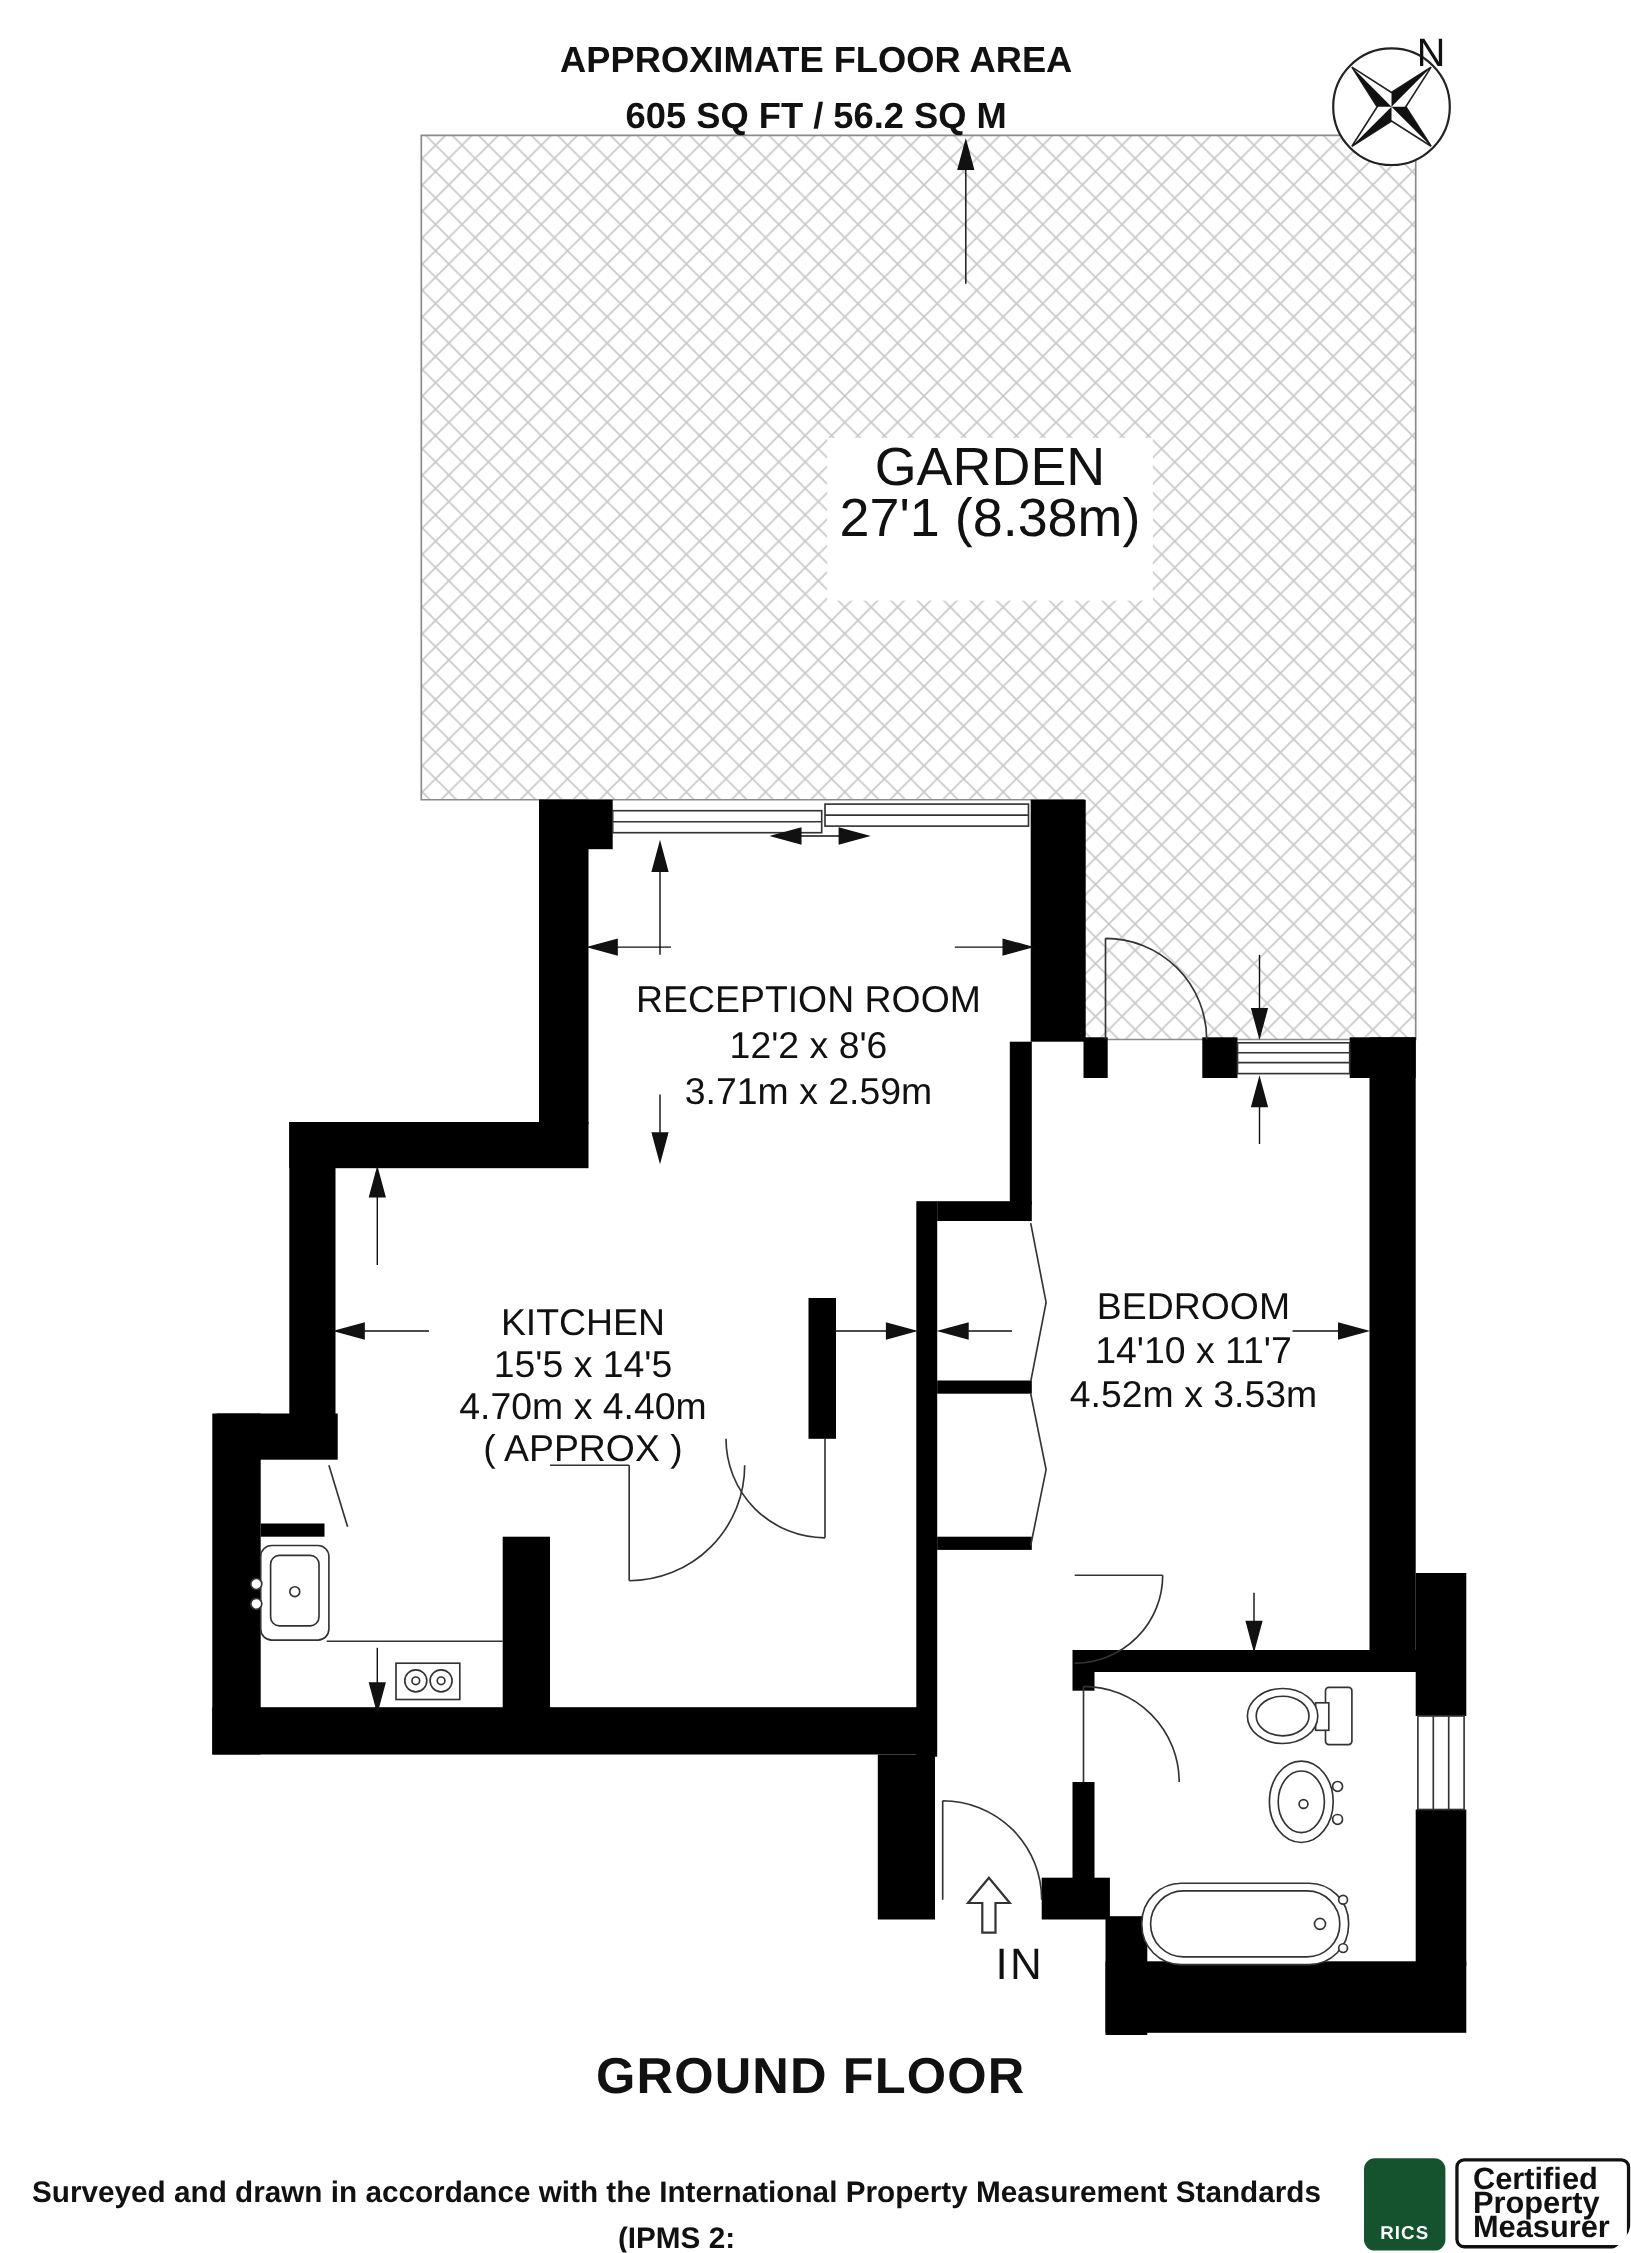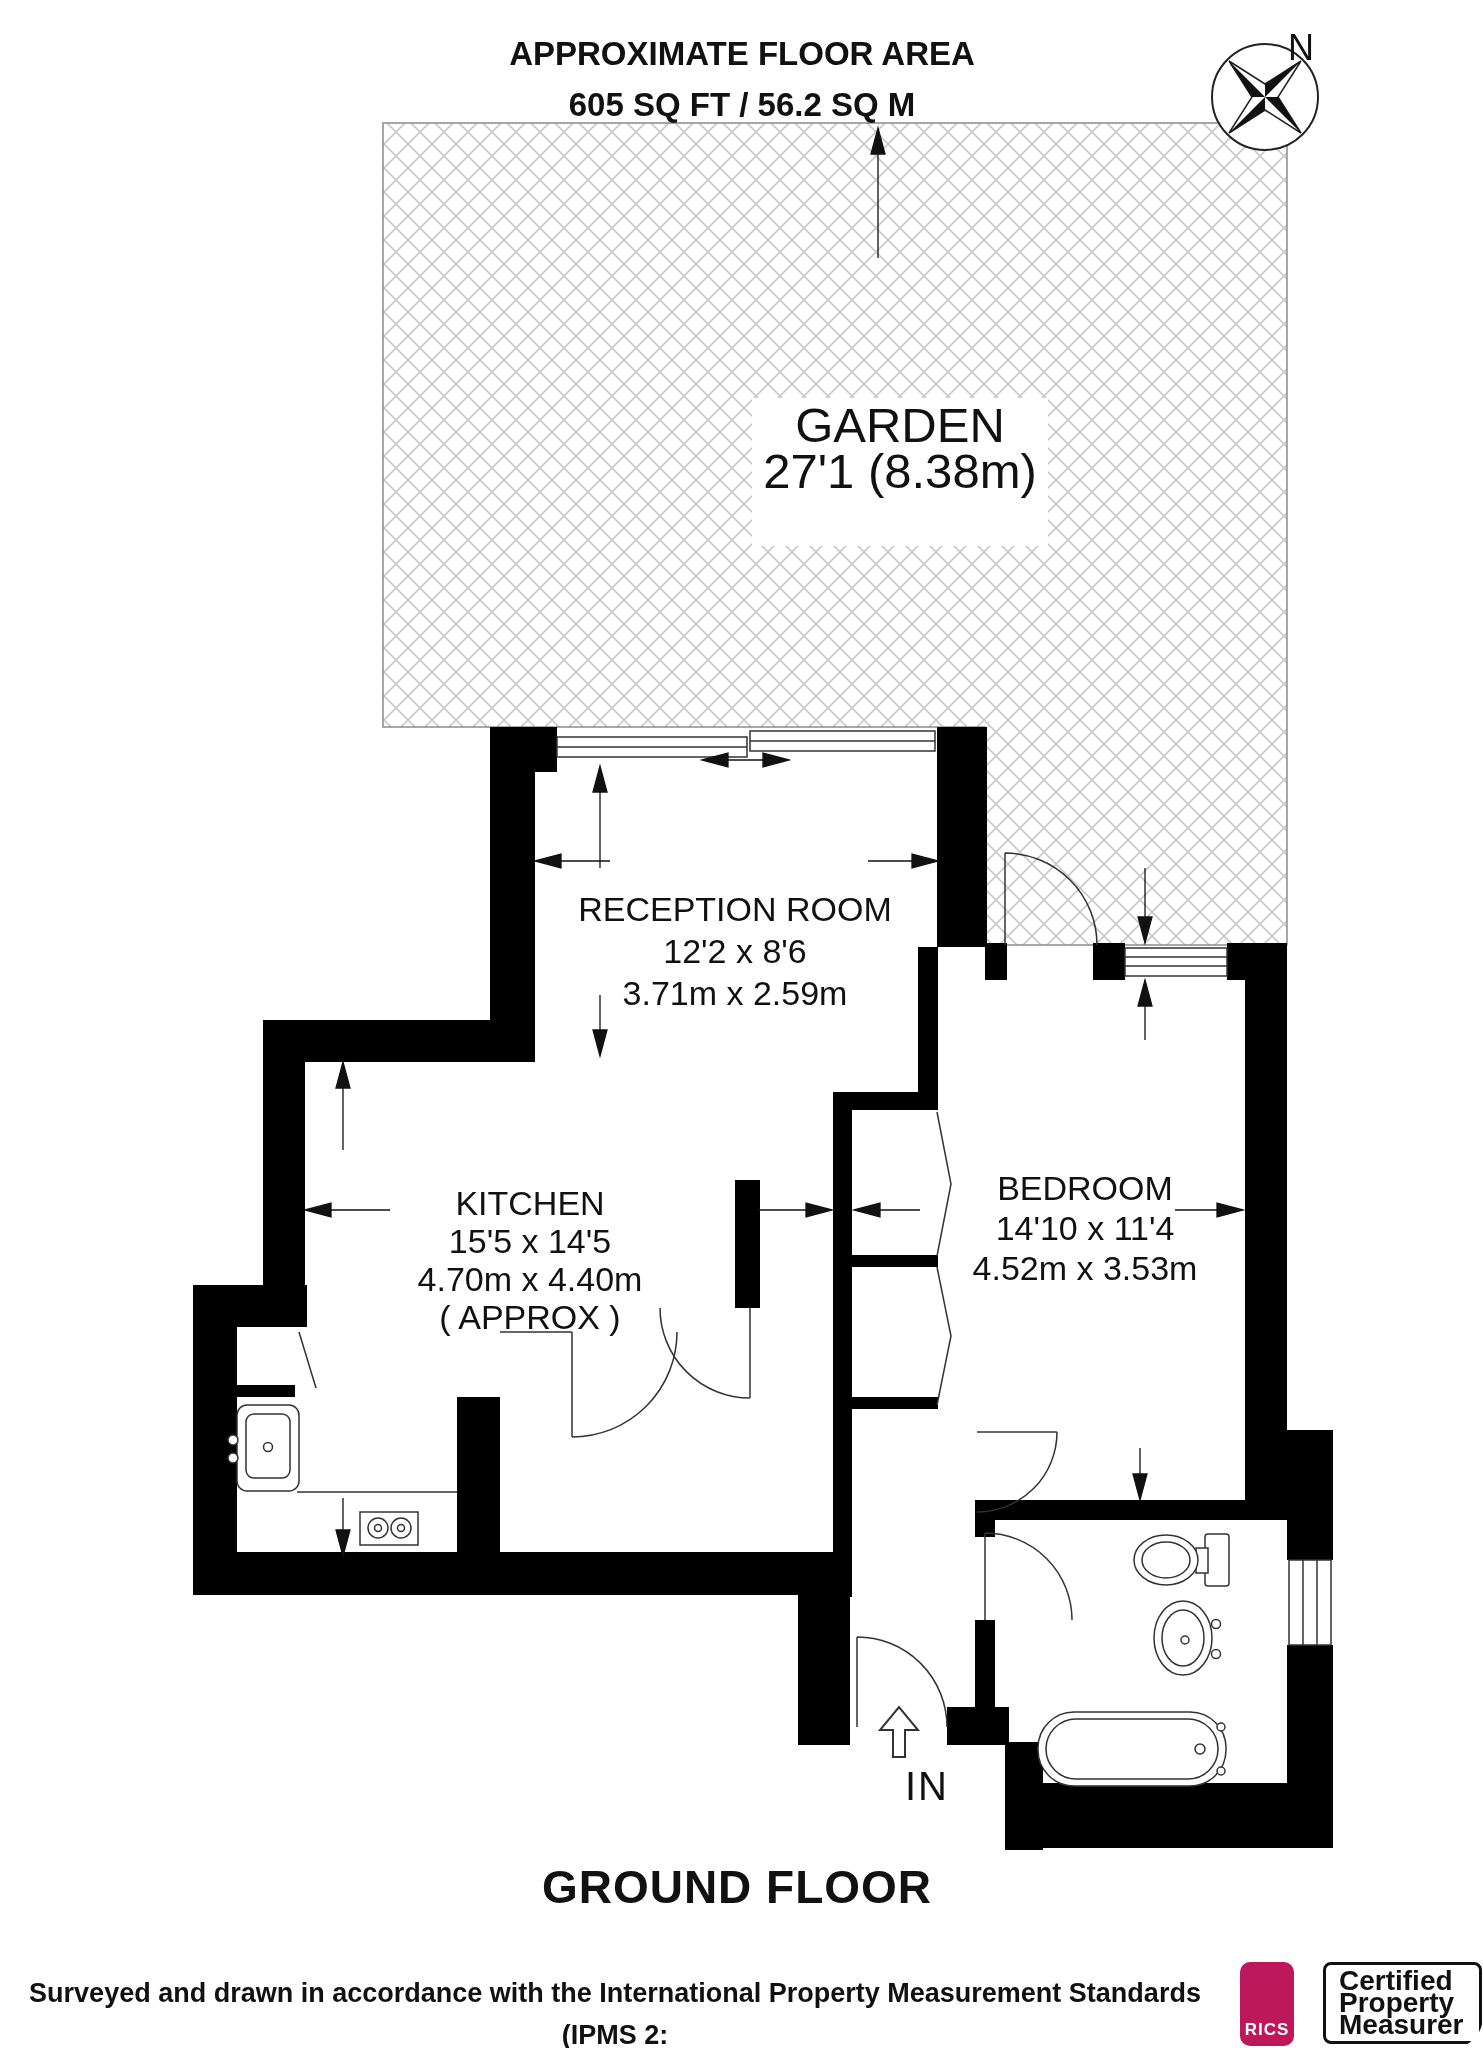--- a/index.html
+++ b/index.html
@@ -7,21 +7,21 @@
           font-family:"Liberation Sans", sans-serif;color:#111;border-radius:31px;}
   #plansvg{position:absolute;left:0;top:0;}
   .lbl{position:absolute;text-align:center;line-height:1.2;color:#111;}
   .hdr{font-weight:bold;font-size:33px;line-height:51px;}
   .room{font-size:34px;}
   .garden{font-size:49px;line-height:46px;}
   .floor-title{font-weight:bold;font-size:46px;letter-spacing:1px;}
   .footer{font-weight:bold;font-size:27px;line-height:42px;}
   .in-lbl{font-size:40px;letter-spacing:2px;text-align:right;}
   .n-lbl{font-size:36px;}
-  .rics-box{position:absolute;left:1240px;top:1962px;width:54px;height:84px;background:#be185d;
+  .rics-box{position:absolute;left:1240px;top:1962px;width:74px;height:84px;background:#14532d;
             border-radius:10px 10px 10px 10px;display:flex;flex-direction:column;align-items:center;justify-content:flex-end;}
   .rics-word{color:#fff;font-weight:bold;font-size:17px;letter-spacing:1px;margin-bottom:6px;}
   .cert-box{position:absolute;left:1323px;top:1962px;width:140px;height:76px;background:#fff;
             border:3px solid #111;border-radius:8px;display:flex;flex-direction:column;justify-content:center;
             padding-left:13px;font-weight:bold;font-size:28px;line-height:22px;}
 </style>
 </head>
 <body>
 
 <div id="canvas">
@@ -245,21 +245,21 @@
 
   <div class="lbl room" style="left:330px;top:1184px;width:400px;line-height:38px;">
     <div>KITCHEN</div>
     <div>15'5 x 14'5</div>
     <div>4.70m x 4.40m</div>
     <div>( APPROX )</div>
   </div>
 
   <div class="lbl room" style="left:885px;top:1168px;width:400px;line-height:40px;">
     <div>BEDROOM</div>
-    <div>14'10 x 11'4</div>
+    <div>14'10 x 11'7</div>
     <div>4.52m x 3.53m</div>
   </div>
 
   <div class="lbl in-lbl" style="left:849px;top:1762px;width:100px;">IN</div>
 
   <div class="lbl floor-title" style="left:437px;top:1860px;width:600px;">GROUND FLOOR</div>
 
   <div class="lbl footer" style="left:0px;top:1972px;width:1230px;">
     <div>Surveyed and drawn in accordance with the International Property Measurement Standards (IPMS 2:</div>
 

